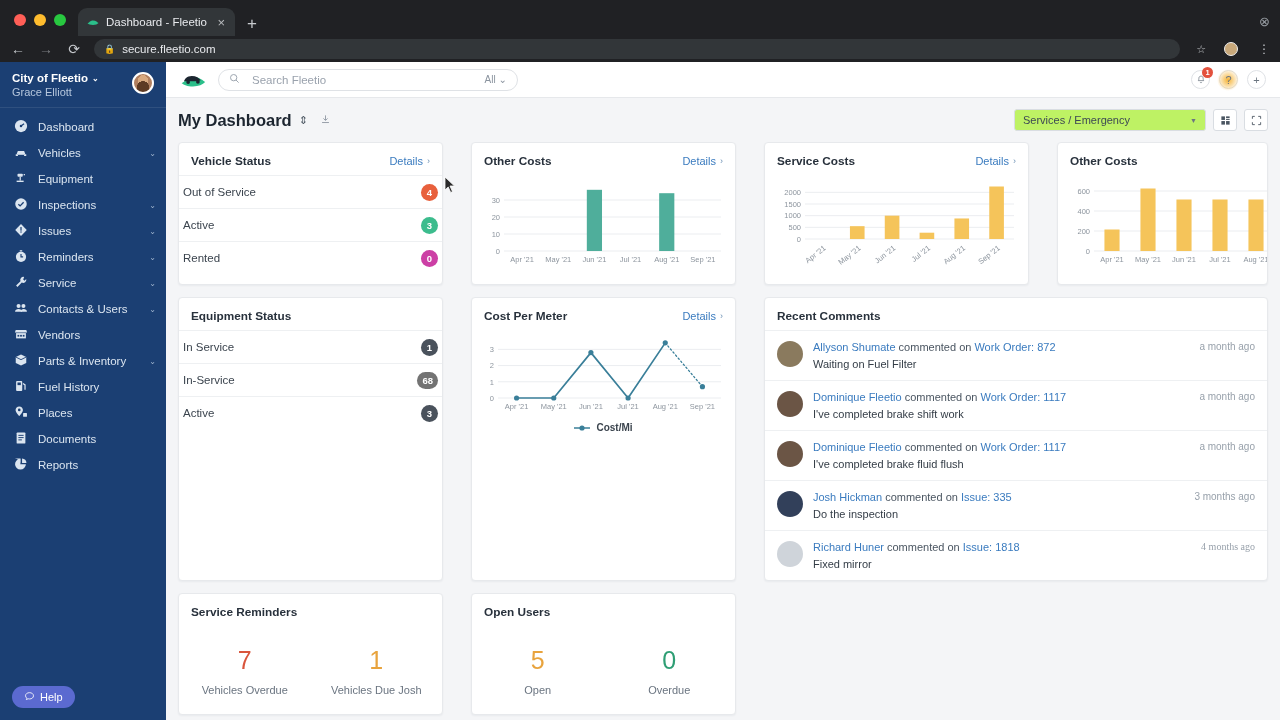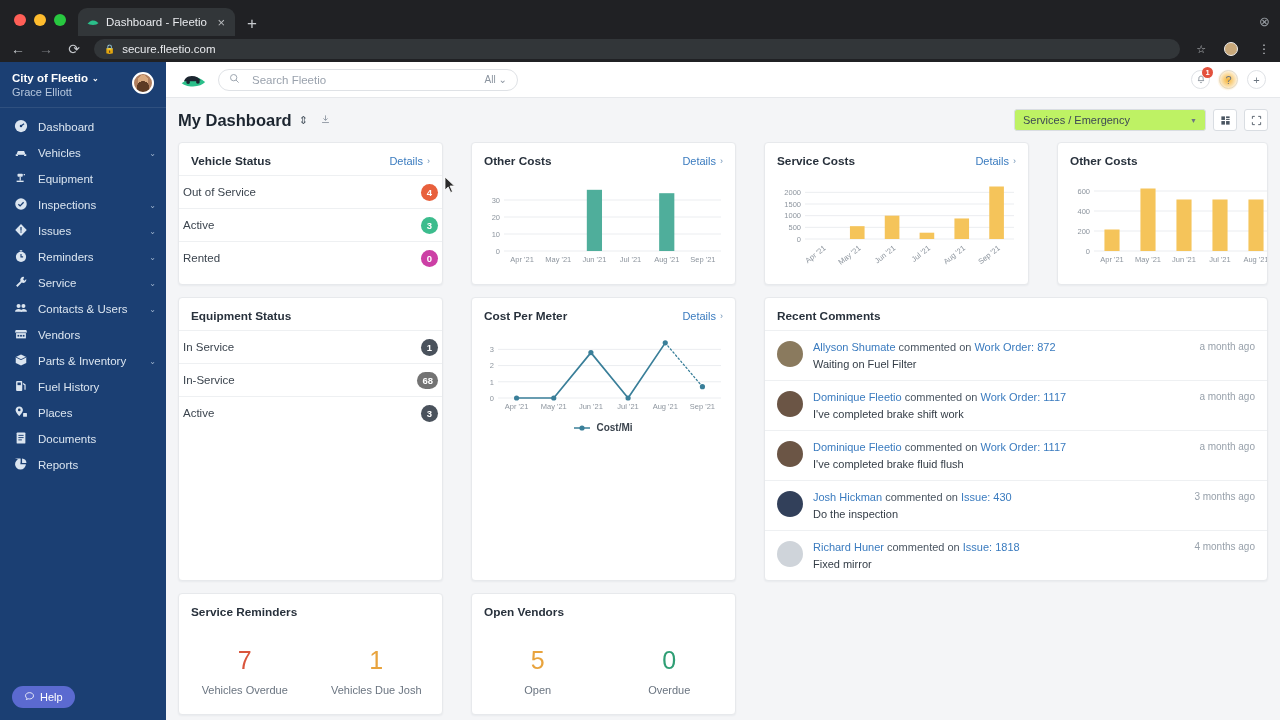--- a/index.html
+++ b/index.html
@@ -623,32 +623,32 @@
                       <div class="cmt-line"><a href="#">Dominique Fleetio</a> commented on <a href="#">Work Order: 1117</a></div>
                       <div class="cmt-time" style="margin-left: auto;">a month ago</div>
                     </div>
                     <div class="cmt-text">I've completed brake fluid flush</div>
                   </div>
                 </div>
                 <div class="cmt">
                   <div class="cmt-av" style="background: rgb(50, 64, 90);"></div>
                   <div class="cmt-body">
                     <div class="cmt-row-top">
-                      <div class="cmt-line"><a href="#">Josh Hickman</a> commented on <a href="#">Issue: 430</a></div>
+                      <div class="cmt-line"><a href="#">Josh Hickman</a> commented on <a href="#">Issue: 335</a></div>
                       <div class="cmt-time" style="margin-left: auto;">3 months ago</div>
                     </div>
                     <div class="cmt-text">Do the inspection</div>
                   </div>
                 </div>
                 <div class="cmt">
                   <div class="cmt-av" style="background: rgb(207, 212, 218);"></div>
                   <div class="cmt-body">
                     <div class="cmt-row-top">
                       <div class="cmt-line"><a href="#">Richard Huner</a> commented on <a href="#">Issue: 1818</a></div>
-                      <div class="cmt-time" style="margin-left: auto;">4 months ago</div>
+                      <div class="cmt-time" style="margin-left: auto; font-family: Liberation Serif, serif;">4 months ago</div>
                     </div>
                     <div class="cmt-text">Fixed mirror</div>
                   </div>
                 </div>
               </div>
           </div>
         </div>
 
         <div class="row">
 
@@ -663,21 +663,21 @@
               </div>
               <div class="stat">
                 <div class="stat-num" style="color:#e8a33d">1</div>
                 <div class="stat-lbl">Vehicles Due Josh</div>
               </div>
             </div>
           </div>
 
           <div class="card c2">
             <div class="card-head">
-              <span class="card-title">Open Vendors</span>
+              <span class="card-title">Open Users</span>
             </div>
             <div class="stats">
               <div class="stat">
                 <div class="stat-num" style="color:#e8a33d">5</div>
                 <div class="stat-lbl">Open</div>
               </div>
               <div class="stat">
                 <div class="stat-num" style="color:#2e9e74">0</div>
                 <div class="stat-lbl">Overdue</div>
               </div>

